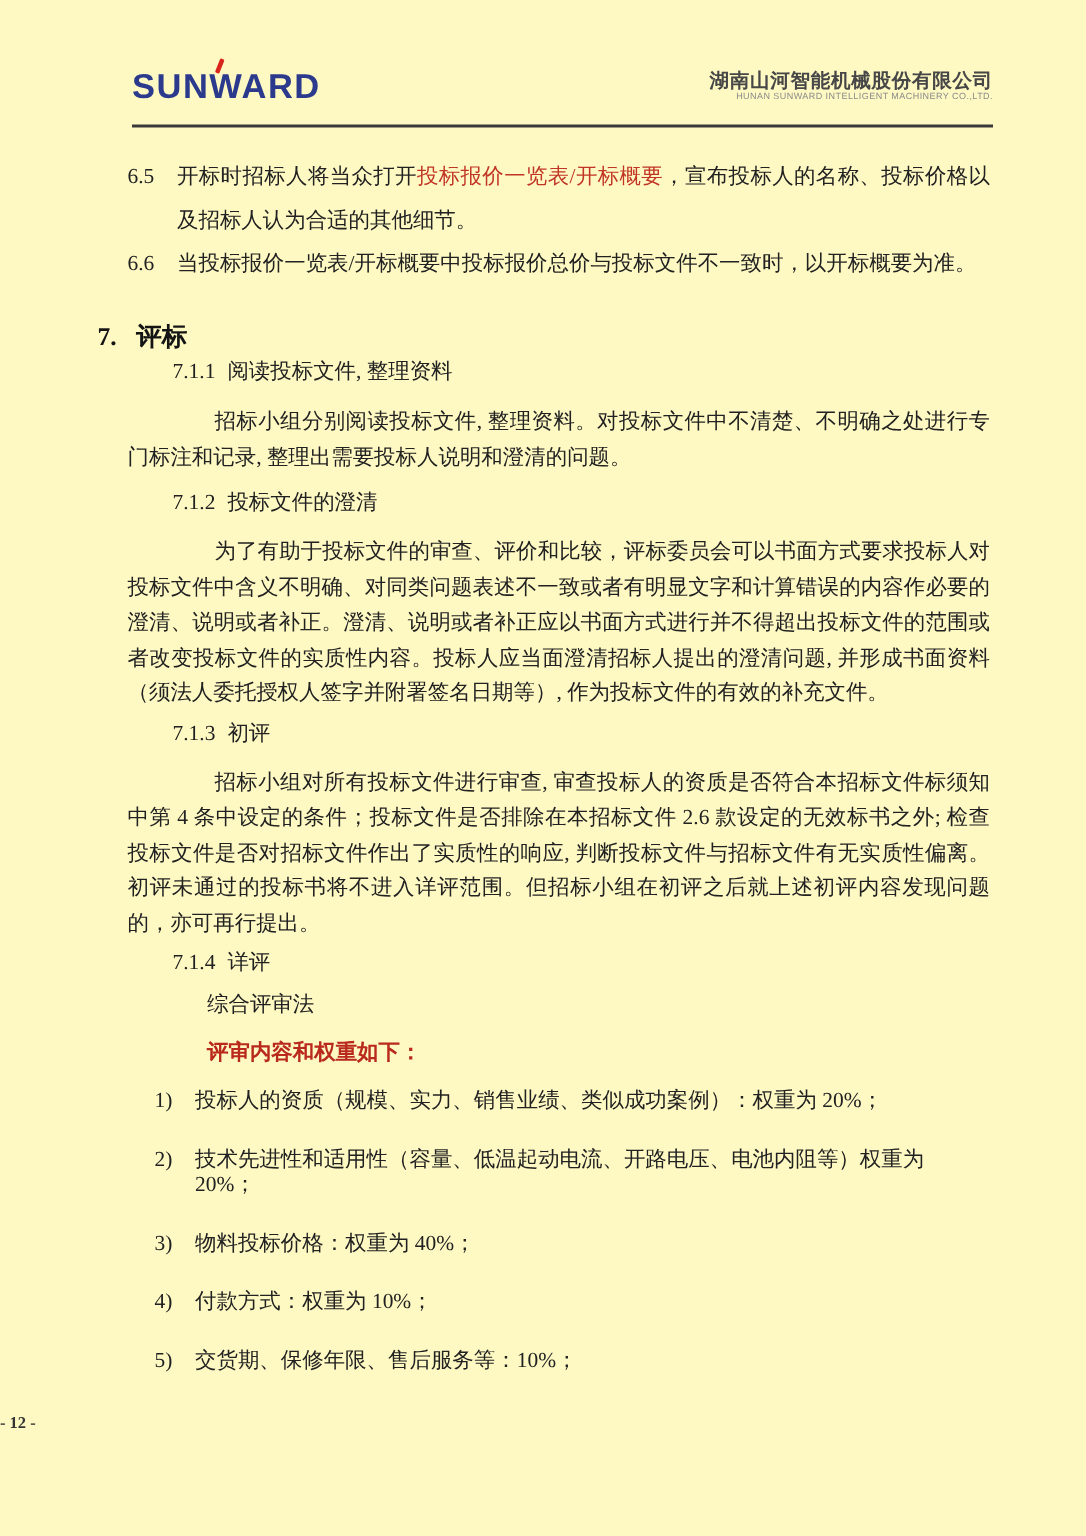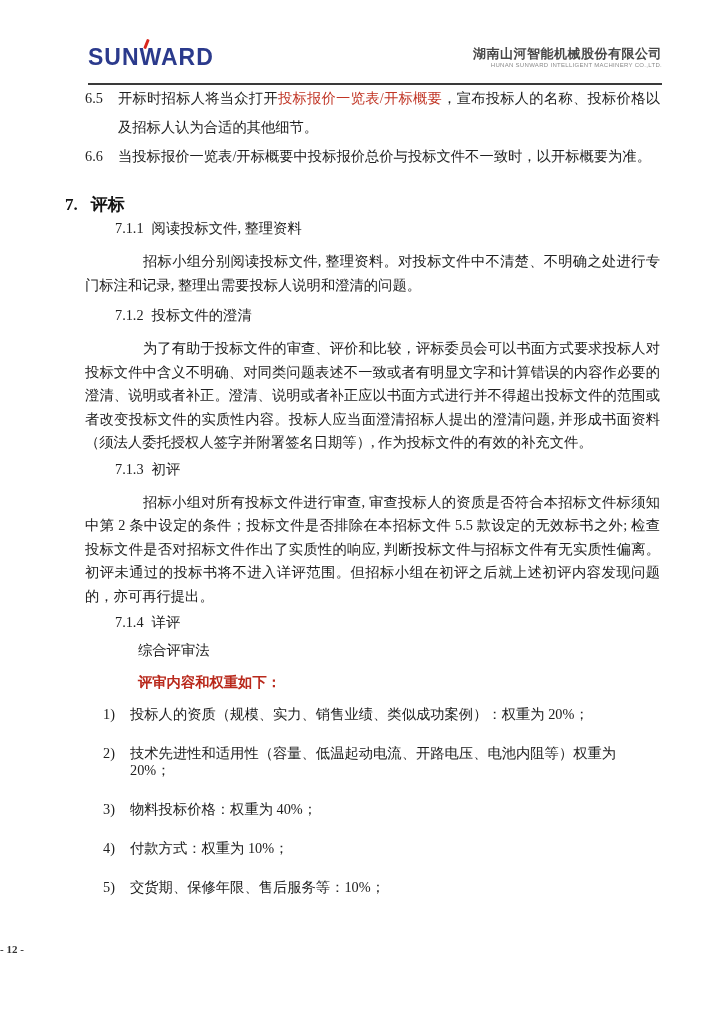--- a/index.html
+++ b/index.html
@@ -1,20 +1,20 @@
 <!DOCTYPE html>
 <html><head>
 <meta charset="utf-8">
 <style>
   html,body{margin:0;padding:0;background:#e8e8e8;}
   .page{
     position:relative;
     width:724px;height:1024px;
     margin:0 auto;
-    background:#ffffff;
+    background:#fef9c3;
     font-family:"Liberation Serif","DejaVu Serif",serif;
     color:#212121;
     overflow:hidden;
   }
   
   .hdr{
     position:absolute;left:88px;right:62px;top:46px;
     display:flex;justify-content:space-between;align-items:flex-end;
     padding-bottom:5px;
   }
@@ -31,21 +31,21 @@
   .logo-accent{
     position:absolute;top:-7px;left:57px;
     width:3px;height:10px;background:#d9251c;
     transform:rotate(22deg);border-radius:1px;
   }
   .company{text-align:right;font-family:"Liberation Sans","DejaVu Sans",sans-serif;}
   .company-cn{font-weight:bold;font-size:13px;line-height:14px;color:#474747;letter-spacing:0.5px;}
   .company-en{font-size:6px;line-height:7px;color:#8a8a8a;letter-spacing:0.3px;margin-top:1px;}
   
   .main{
-    position:absolute;left:85px;right:64px;top:84px;
+    position:absolute;left:85px;right:64px;top:104px;
     font-size:14.3px;
   }
   .clause{display:flex;line-height:29px;}
   .clause .cnum{flex:0 0 33px;}
   .clause .cbody{flex:1;text-align:justify;}
   .red{color:#c13525;}
   .sec-title{margin:22px 0 0 -20px;font-size:17px;font-weight:bold;color:#141414;line-height:24px;}
   .sec-title .cnum{margin-right:13px;}
   .sub1{margin:13px 0 0 20px;line-height:20px;}
   .sub1 .cnum{margin-right:8px;}
@@ -107,21 +107,21 @@
     <div class="para">招标小组分别阅读投标文件, 整理资料。对投标文件中不清楚、不明确之处进行专门标注和记录, 整理出需要投标人说明和澄清的问题。</div>
 
     <div class="sub2">
       <span class="cnum">7.1.2</span><span>投标文件的澄清</span>
     </div>
     <div class="para">为了有助于投标文件的审查、评价和比较，评标委员会可以书面方式要求投标人对投标文件中含义不明确、对同类问题表述不一致或者有明显文字和计算错误的内容作必要的澄清、说明或者补正。澄清、说明或者补正应以书面方式进行并不得超出投标文件的范围或者改变投标文件的实质性内容。投标人应当面澄清招标人提出的澄清问题, 并形成书面资料（须法人委托授权人签字并附署签名日期等）, 作为投标文件的有效的补充文件。</div>
 
     <div class="sub2 tight">
       <span class="cnum">7.1.3</span><span>初评</span>
     </div>
-    <div class="para">招标小组对所有投标文件进行审查, 审查投标人的资质是否符合本招标文件标须知中第 2 条中设定的条件；投标文件是否排除在本招标文件 5.5 款设定的无效标书之外; 检查投标文件是否对招标文件作出了实质性的响应, 判断投标文件与招标文件有无实质性偏离。初评未通过的投标书将不进入详评范围。但招标小组在初评之后就上述初评内容发现问题的，亦可再行提出。</div>
+    <div class="para">招标小组对所有投标文件进行审查, 审查投标人的资质是否符合本招标文件标须知中第 4 条中设定的条件；投标文件是否排除在本招标文件 2.6 款设定的无效标书之外; 检查投标文件是否对招标文件作出了实质性的响应, 判断投标文件与招标文件有无实质性偏离。初评未通过的投标书将不进入详评范围。但招标小组在初评之后就上述初评内容发现问题的，亦可再行提出。</div>
 
     <div class="sub2 tight">
       <span class="cnum">7.1.4</span><span>详评</span>
     </div>
 
     <div class="method">综合评审法</div>
 
     <div class="weights-hd">评审内容和权重如下：</div>
 
     <div class="wlist">

